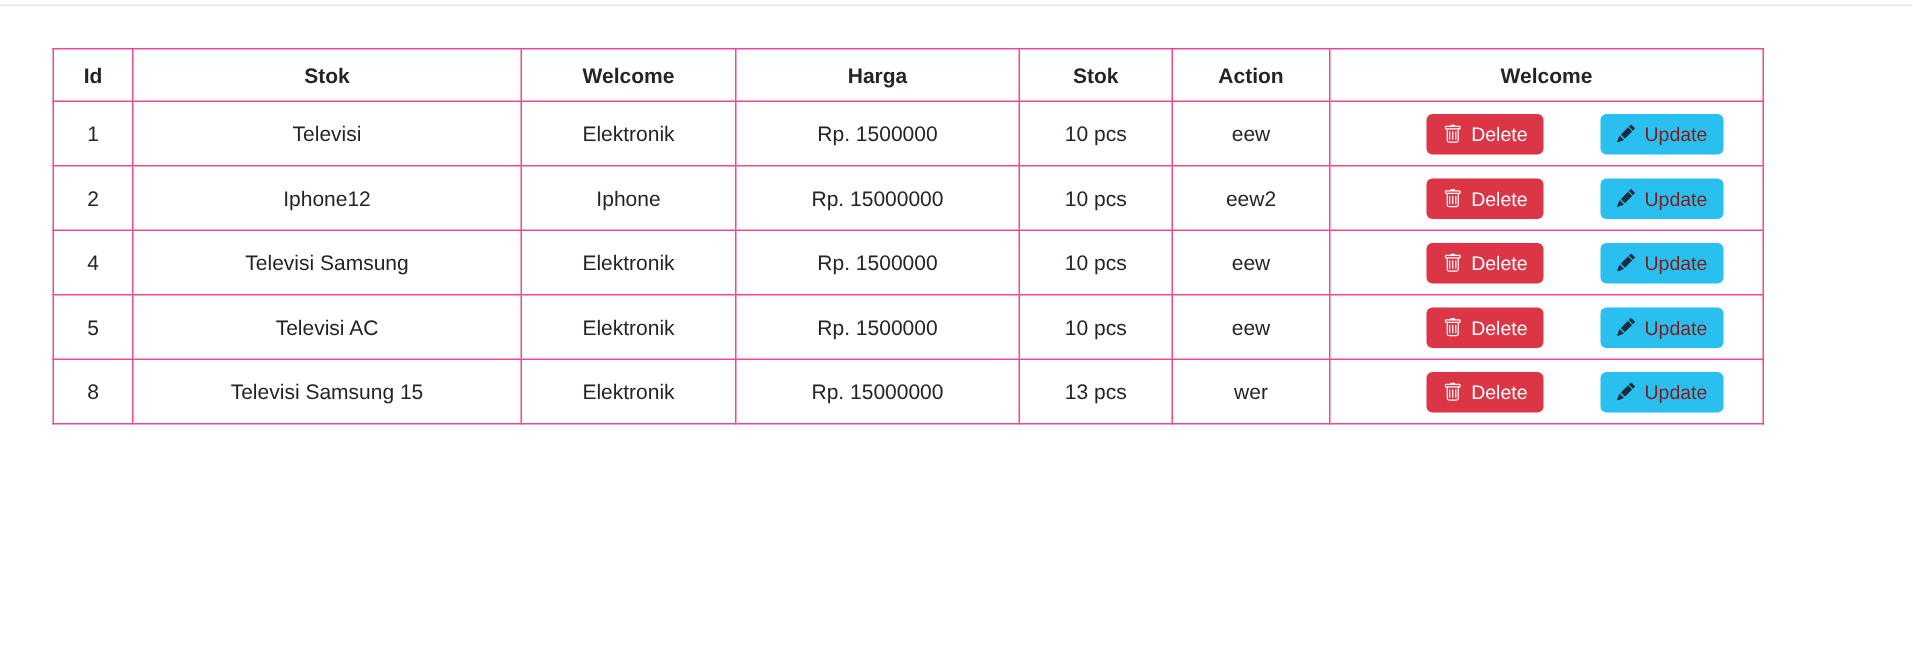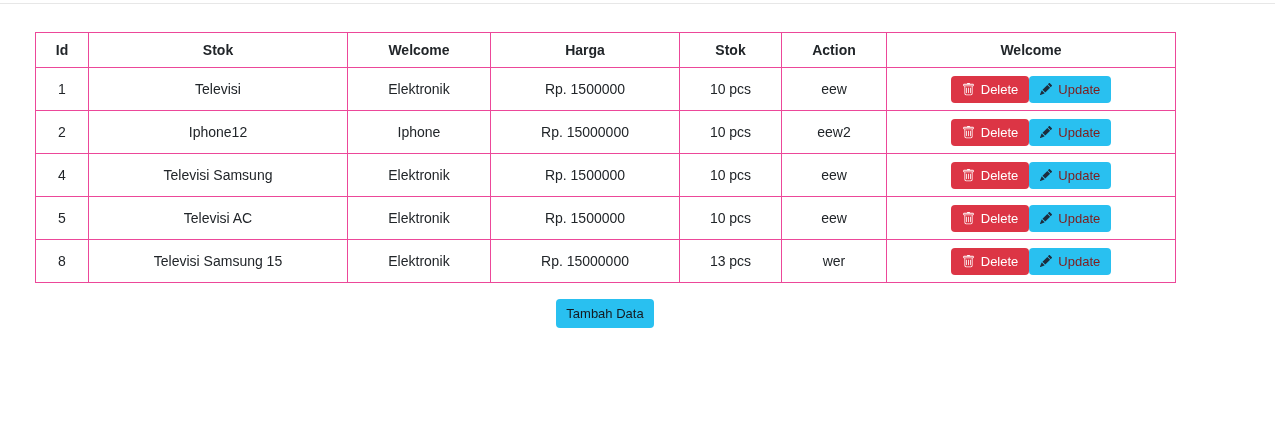--- a/index.html
+++ b/index.html
@@ -58,20 +58,21 @@
     display: inline-flex;
     align-items: center;
     gap: 6px;
     font-family: "Liberation Sans", sans-serif;
     font-size: 13px;
     line-height: 1;
     padding: 7px 11px;
     border-radius: 4px;
     border: none;
     cursor: pointer;
+    margin-left: 38px;
   }
   .btn-delete {
     background: #dc3545;
     color: #ffffff;
   }
   .btn-update {
     background: #29c0f0;
     color: #7f1d1d;
   }
   .btn-delete .ico, .btn-update .ico {
@@ -268,17 +269,14 @@
             </svg>
           </span>
           <span class="btn-label">Update</span>
         </button>
       </span>
     </td>
   </tr>
 </tbody>
   </table>
 
-  <div class="tambah-wrap">
-    <button class="btn-tambah">Tambah Data</button>
-  </div>
 
 </div>
 
 </body></html>

